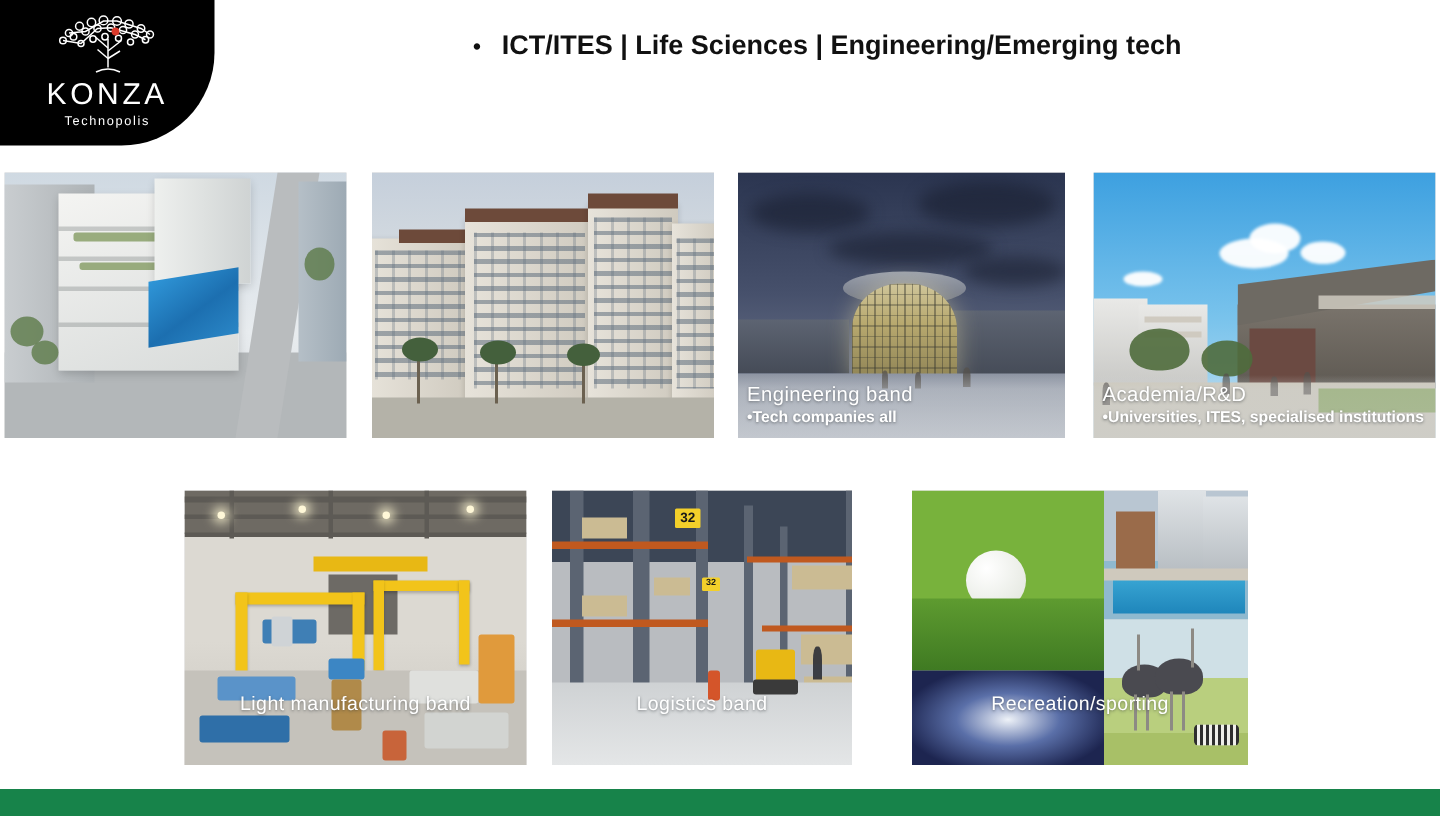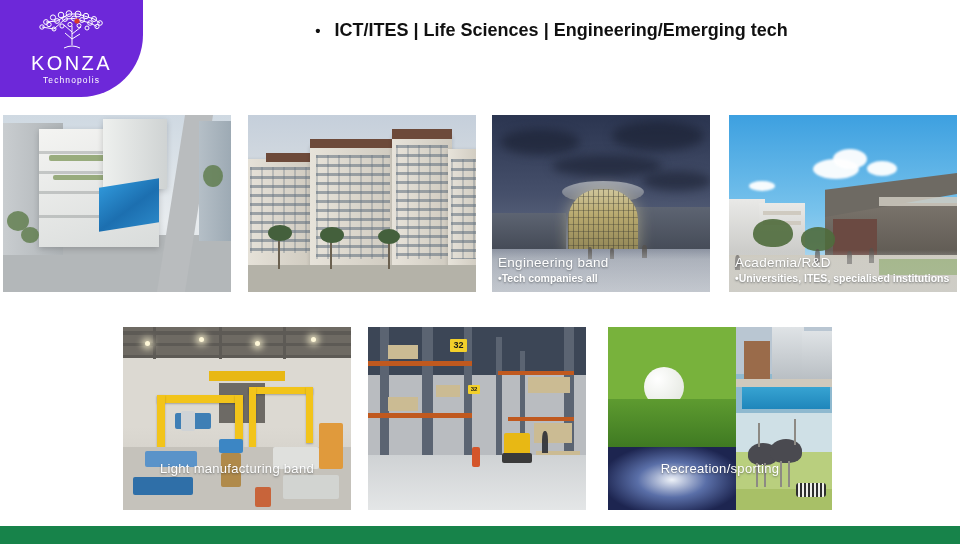--- a/index.html
+++ b/index.html
@@ -10,21 +10,21 @@
     background:#ffffff;
     font-family:"Liberation Sans", sans-serif;
     overflow:hidden;
     position:relative;
   }
 
   
   .header-block {
     position:absolute; left:0; top:0;
     width:143px; height:97px;
-    background:#6d28d9;
+    background:#000000;
     border-bottom-right-radius:62px;
     z-index:5;
   }
   .logo { position:absolute; left:0; top:8px; width:143px; text-align:center; }
   .logo-tree { display:block; margin:0 auto; }
   .logo-name {
     font-size:20px; letter-spacing:2.4px; color:#ffffff;
     font-weight:400; line-height:1.05; margin-top:1px;
   }
   .logo-sub {
@@ -383,21 +383,21 @@
     <div class="mf-part" style="left:150px; top:120px; width:46px; height:22px; background:#dfe0dd;"></div>
     <div class="mf-part" style="left:160px; top:148px; width:56px; height:24px; background:#d2d4d1;"></div>
     <div class="mf-part" style="left:196px; top:96px;  width:24px; height:46px; background:#e09a3c;"></div>
     <div class="mf-part" style="left:132px; top:160px; width:16px; height:20px; background:#c8643a;"></div>
   </div>
   <div class="cap center">
     <div class="cap-title">Light manufacturing band</div>
   </div>
 </div>
 
-<div class="panel" style="left:368px; top:327px; width:218px; height:183px;">
+<div class="panel" style="left:368px; top:327px; width:200px; height:183px;">
   <div class="scene lg-bg">
     <div class="lg-rack" style="left:12px;  top:0;  width:9px;  height:183px;"></div>
     <div class="lg-rack" style="left:54px;  top:0;  width:11px; height:183px;"></div>
     <div class="lg-rack" style="left:96px;  top:0;  width:8px;  height:160px;"></div>
     <div class="lg-rack" style="left:128px; top:10px; width:6px; height:140px;"></div>
     <div class="lg-rack" style="left:152px; top:24px; width:5px; height:118px;"></div>
     <div class="lg-rack" style="left:196px; top:0;  width:10px; height:183px;"></div>
 
     <div class="lg-beam" style="left:0;   top:34px;  width:104px; height:5px;"></div>
     <div class="lg-beam" style="left:0;   top:86px;  width:104px; height:5px;"></div>
@@ -413,20 +413,23 @@
     <div class="lg-pallet" style="left:168px; top:124px; width:44px; height:34px;"></div>
 
     <div class="lg-sign" style="left:82px; top:12px; width:17px; height:13px; font-size:9px; line-height:13px;">32</div>
     <div class="lg-sign" style="left:100px; top:58px; width:12px; height:9px; font-size:6px; line-height:9px;">32</div>
 
     <div class="lg-floor" style="top:128px; height:55px;"></div>
     <div class="lg-forklift" style="left:136px; top:106px; width:26px; height:28px;"></div>
     <div class="lg-forklift" style="left:134px; top:126px; width:30px; height:10px; background:#3a3a3a;"></div>
     <div class="ac-person" style="left:174px; top:104px; width:6px; height:22px; background:#2c2f36; opacity:.9;"></div>
     <div class="mf-part" style="left:104px; top:120px; width:8px; height:20px; background:#d4552a;"></div>
+  </div>
+  <div class="cap center">
+    <div class="cap-title">Logistics band</div>
   </div>
 </div>
 
 <div class="panel" style="left:608px; top:327px; width:224px; height:183px;">
   <div class="scene">
 
     <div class="rc-q rc-golf" style="left:0; top:0; width:128px; height:120px;">
       <div class="rc-ball" style="left:36px; top:40px; width:40px; height:40px;"></div>
       <div class="rc-tee" style="left:53px; top:78px; width:6px; height:18px;"></div>
       <div style="position:absolute; left:0; top:72px; width:128px; height:48px;

